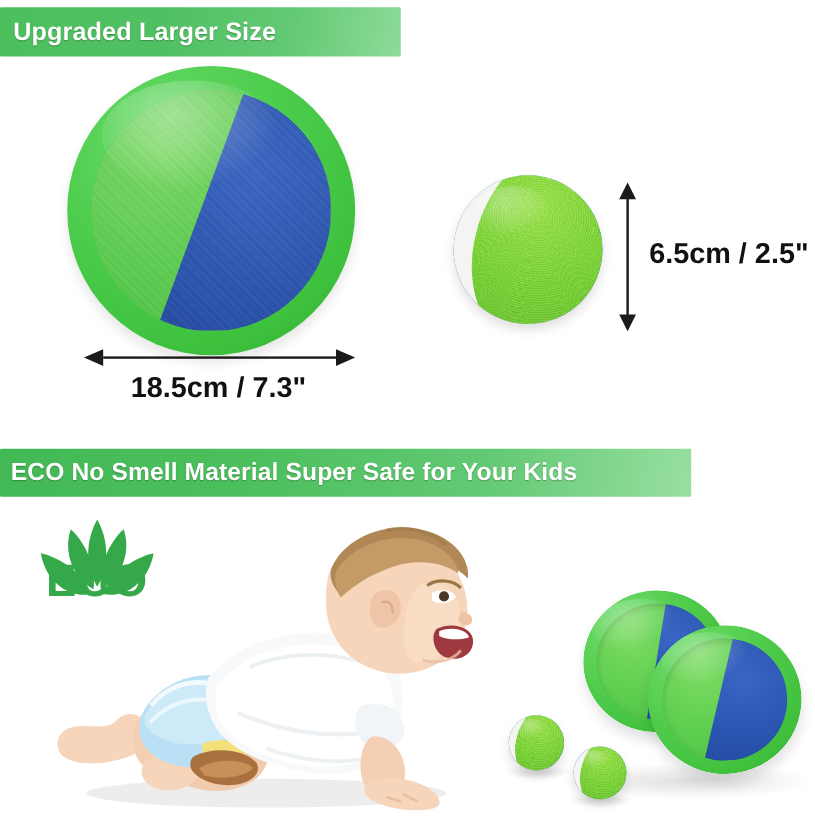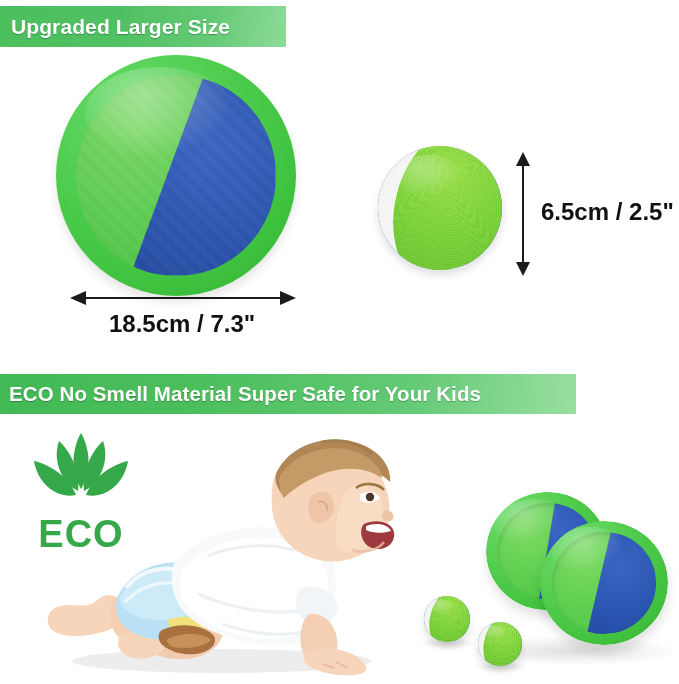--- a/index.html
+++ b/index.html
@@ -22,21 +22,21 @@
     align-items: center;
     box-sizing: border-box;
     color: #ffffff;
     font-weight: bold;
     letter-spacing: 0.1px;
     text-shadow: 0 1px 1px rgba(0,0,0,0.28);
     border-radius: 1px;
   }
   #banner-size {
     left: 0; top: 6px;
-    width: 286px; height: 41px;
+    width: 334px; height: 41px;
     padding-left: 11px;
     font-size: 21px;
     background: linear-gradient(100deg, #4cbf5d 0%, #50c163 42%, #63c974 72%, #8ddb98 100%);
     align-items: center;
   }
   #banner-eco {
     left: 0; top: 374px;
     width: 576px; height: 40px;
     padding-left: 9px;
     font-size: 20.5px;
@@ -186,21 +186,21 @@
   }
 
   
   #eco-logo {
     position: absolute;
     left: 22px; top: 427px;
     width: 118px; height: 108px;
   }
   #eco-label {
     position: absolute;
-    left: 22px; top: 513px;
+    left: 22px; top: 464px;
     width: 118px;
     text-align: center;
     font-size: 38px;
     font-weight: bold;
     color: #35a84a;
     letter-spacing: 1px;
   }
 
   
   #baby-photo {

